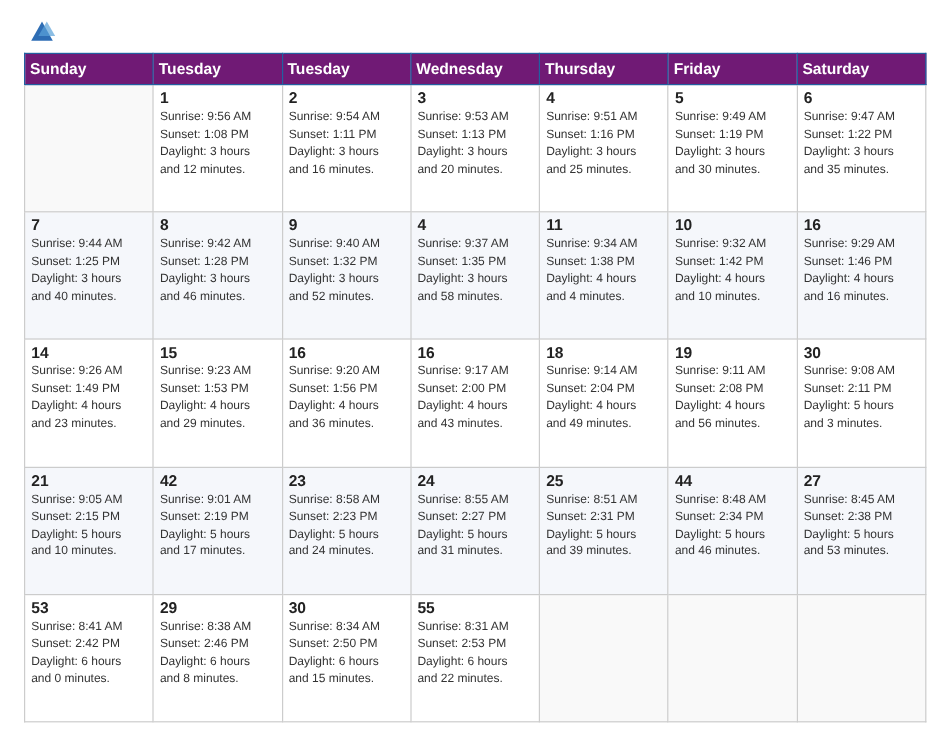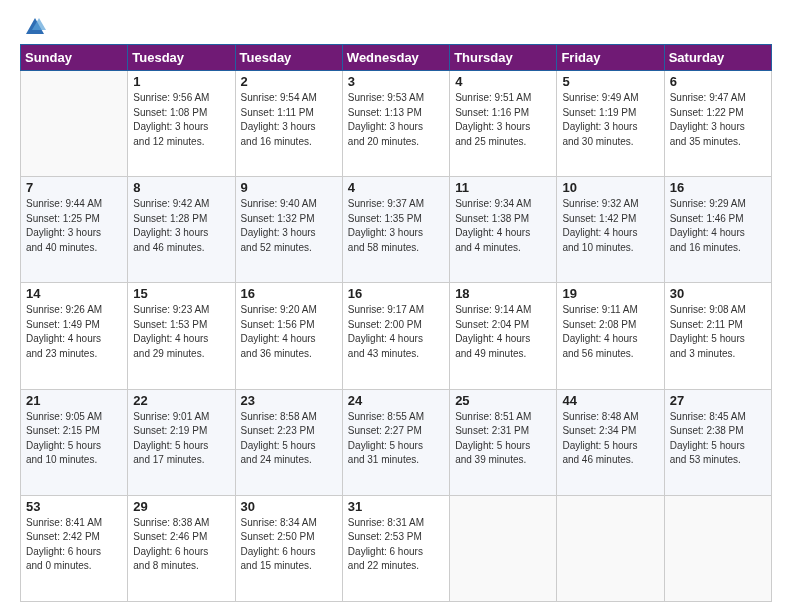--- a/index.html
+++ b/index.html
@@ -226,21 +226,21 @@
             <span class="day-num">30</span>
             <div class="day-detail">Sunrise: 9:08 AM<br>Sunset: 2:11 PM<br>Daylight: 5 hours<br>and 3 minutes.</div>
           </td>
         </tr>
         <tr>
           <td>
             <span class="day-num">21</span>
             <div class="day-detail">Sunrise: 9:05 AM<br>Sunset: 2:15 PM<br>Daylight: 5 hours<br>and 10 minutes.</div>
           </td>
           <td>
-            <span class="day-num">22</span>
+            <span class="day-num">42</span>
             <div class="day-detail">Sunrise: 9:01 AM<br>Sunset: 2:19 PM<br>Daylight: 5 hours<br>and 17 minutes.</div>
           </td>
           <td>
             <span class="day-num">23</span>
             <div class="day-detail">Sunrise: 8:58 AM<br>Sunset: 2:23 PM<br>Daylight: 5 hours<br>and 24 minutes.</div>
           </td>
           <td>
             <span class="day-num">24</span>
             <div class="day-detail">Sunrise: 8:55 AM<br>Sunset: 2:27 PM<br>Daylight: 5 hours<br>and 31 minutes.</div>
           </td>
@@ -264,21 +264,21 @@
           </td>
           <td>
             <span class="day-num">29</span>
             <div class="day-detail">Sunrise: 8:38 AM<br>Sunset: 2:46 PM<br>Daylight: 6 hours<br>and 8 minutes.</div>
           </td>
           <td>
             <span class="day-num">30</span>
             <div class="day-detail">Sunrise: 8:34 AM<br>Sunset: 2:50 PM<br>Daylight: 6 hours<br>and 15 minutes.</div>
           </td>
           <td>
-            <span class="day-num">31</span>
+            <span class="day-num">55</span>
             <div class="day-detail">Sunrise: 8:31 AM<br>Sunset: 2:53 PM<br>Daylight: 6 hours<br>and 22 minutes.</div>
           </td>
           <td class="empty-cell"></td>
           <td class="empty-cell"></td>
           <td class="empty-cell"></td>
         </tr>
       </tbody>
   </table>
 </div>
 

